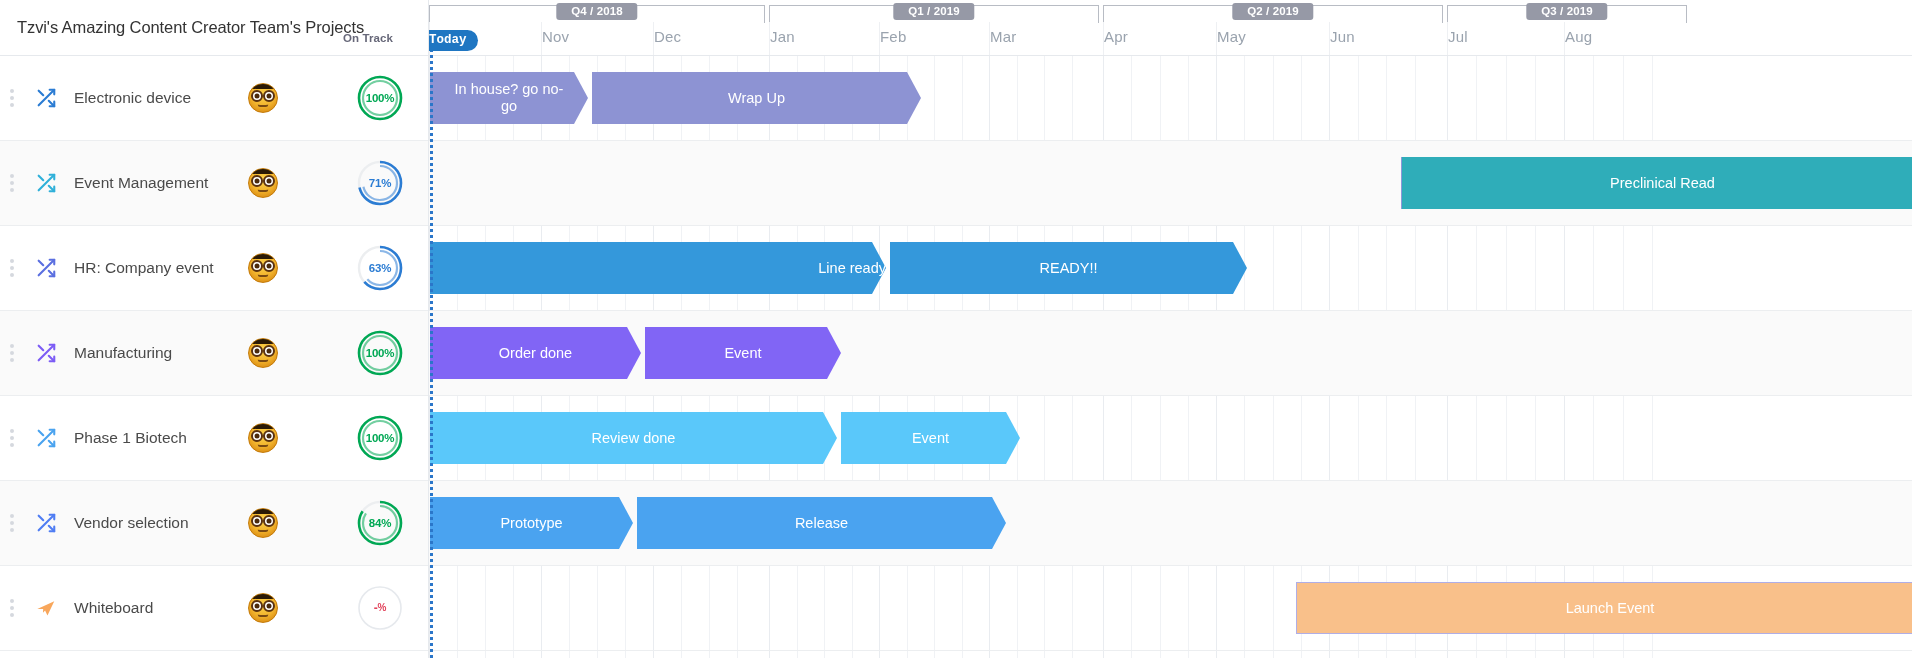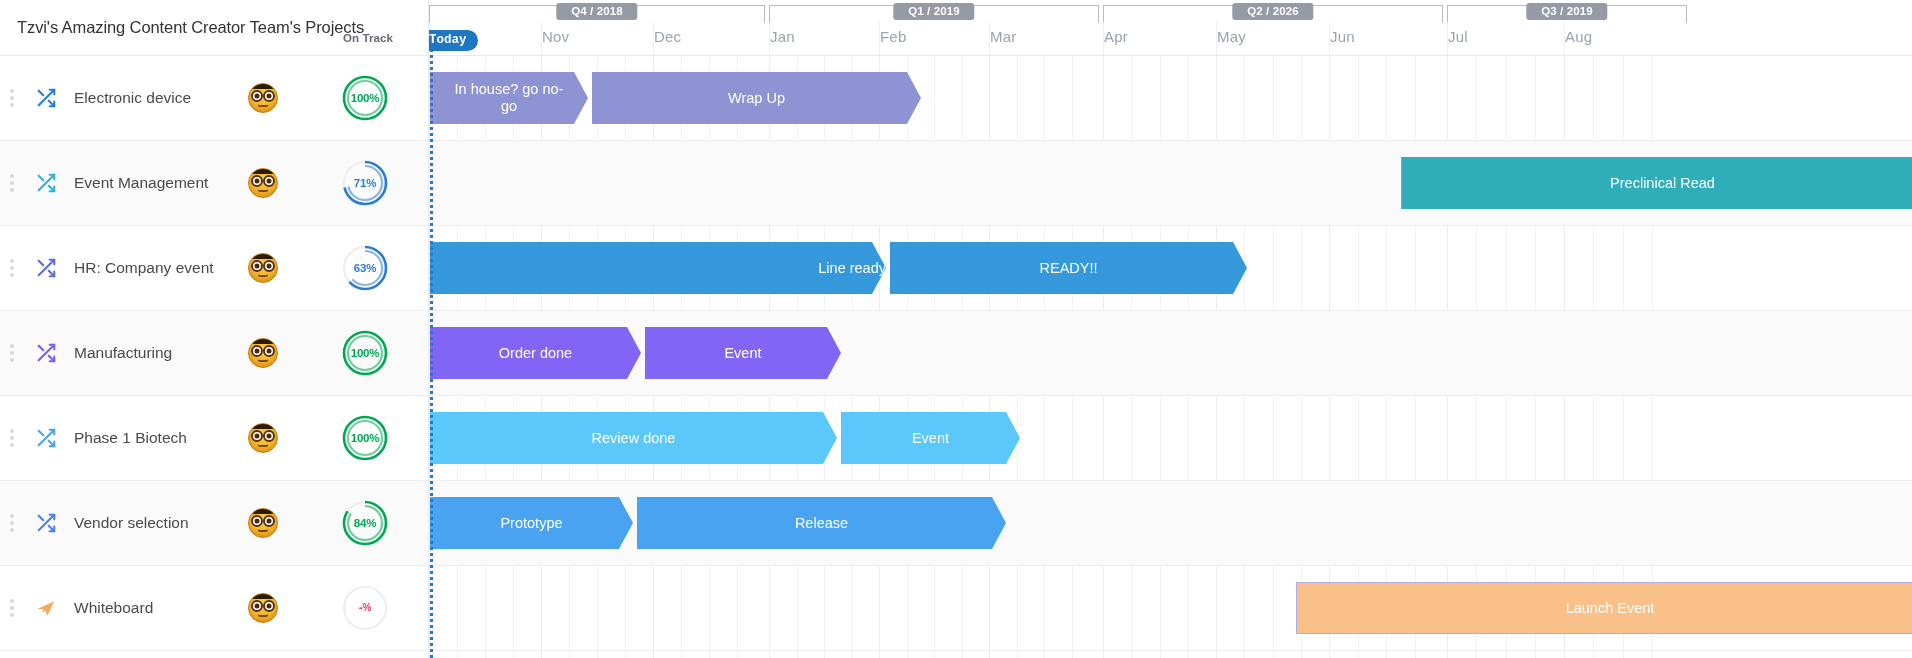--- a/index.html
+++ b/index.html
@@ -95,21 +95,21 @@
   .avatar .hair {
     position: absolute; left: 0; top: -2px; width: 100%; height: 7px;
     background: #2b1a06; border-radius: 50% 50% 40% 40% / 90% 90% 20% 20%;
   }
   .avatar .mouth {
     position:absolute; left:50%; bottom:5px; transform:translateX(-50%);
     width:11px; height:3px; border-bottom:2px solid #7a4a12; border-radius:0 0 8px 8px;
   }
 
   .progress-wrap {
-    position: absolute; left: 341px; top: 50%;
+    position: absolute; left: 356px; top: 50%;
     transform: translateY(-50%);
     width: 48px; height: 48px;
   }
   .progress-wrap svg { display:block; width:48px; height:48px; transform: rotate(-90deg); }
   .progress-wrap .pct {
     position: absolute; left: 0; top: 0; width: 48px; height: 48px;
     display: flex; align-items: center; justify-content: center;
     font-size: 11.5px; font-weight: bold; letter-spacing: -0.2px;
   }
   .pct.green { color: #00a854; }
@@ -439,21 +439,21 @@
   <div id="timeline">
     <div id="tl-header">
       <div id="quarters">
           <div class="quarter-band" style="left: 0px; width: 336px;">
             <div class="quarter-label">Q4 / 2018</div>
           </div>
           <div class="quarter-band" style="left: 340px; width: 330px;">
             <div class="quarter-label">Q1 / 2019</div>
           </div>
           <div class="quarter-band" style="left: 674px; width: 340px;">
-            <div class="quarter-label">Q2 / 2026</div>
+            <div class="quarter-label">Q2 / 2019</div>
           </div>
           <div class="quarter-band" style="left: 1018px; width: 240px;">
             <div class="quarter-label">Q3 / 2019</div>
           </div>
         </div>
       <div id="months">
           <div class="month-cell" style="left: 0px; width: 112px;">
             <span>Oct</span>
           </div>
           <div class="month-cell" style="left: 112px; width: 112px;">

